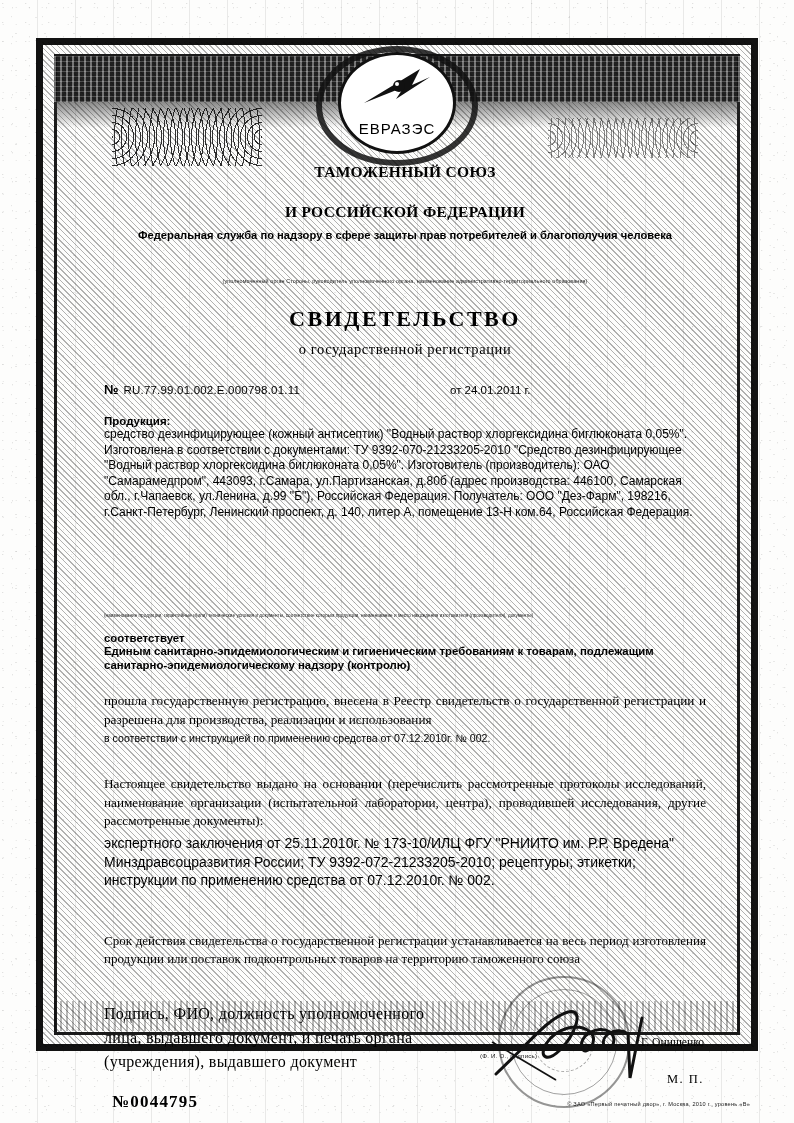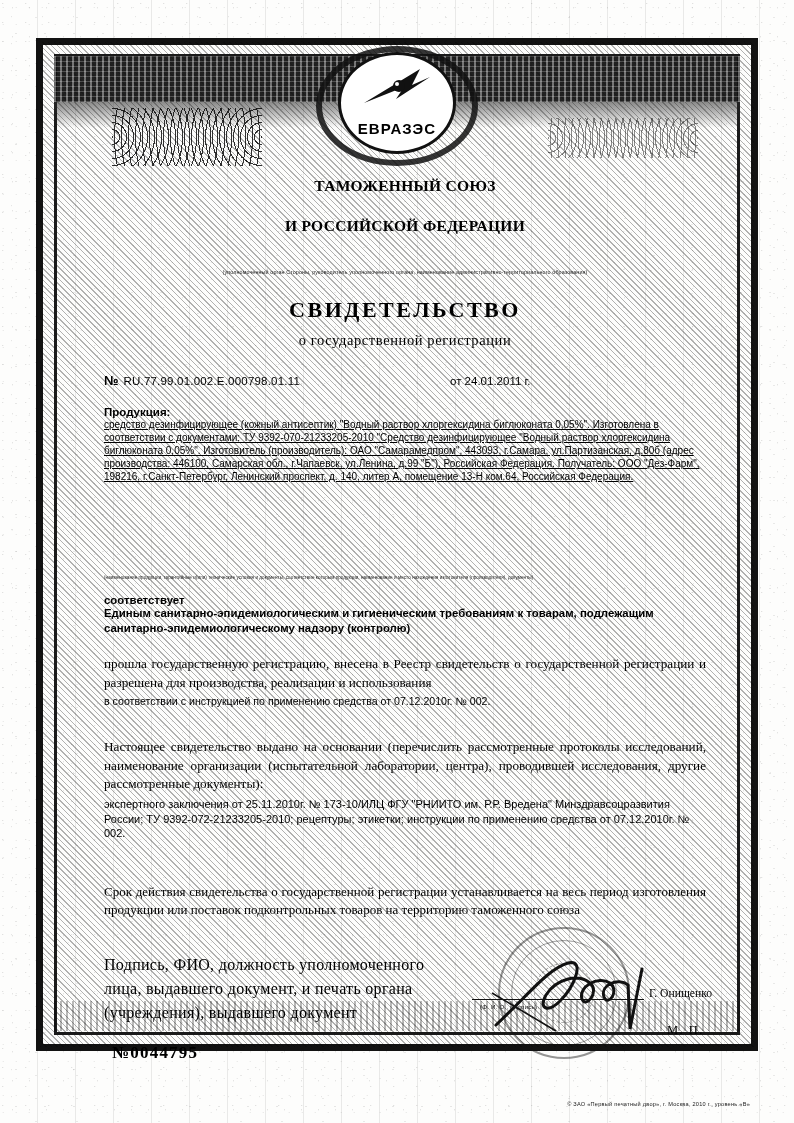--- a/index.html
+++ b/index.html
@@ -91,21 +91,21 @@
     border-radius:50%;
     background:#fff;
     border:3px solid #111;
     display:flex;flex-direction:column;align-items:center;justify-content:flex-end;
     overflow:hidden;
     z-index:5;
   }
   .emblem svg{position:absolute;top:10px;left:50%;transform:translateX(-50%);}
   .emblem .ev-text{
     position:relative;
-    font-weight:bold;font-size:15px;letter-spacing:1px;
+    font-weight:normal;font-size:15px;letter-spacing:1px;
     margin-bottom:14px;
     font-family:"Liberation Sans",sans-serif;
   }
   .emblem-ring{
     position:absolute;left:50%;transform:translateX(-50%);
     top:46px;width:150px;height:108px;border-radius:50%;
     border:6px solid #111;
     opacity:.85;
     z-index:4;
   }
@@ -116,21 +116,21 @@
     left:104px;right:88px;top:160px;
     z-index:6;
   }
 
   h1.title-main{
     font-family:"Liberation Serif", serif;
     font-weight:bold;
     font-size:15.5px;
     line-height:1.28;
     letter-spacing:.3px;
-    margin:16px;
+    margin:2px;
     text-align:center;
   }
   .org-lines{
     margin-top:7px;
     font-size:11.2px;
     line-height:1.38;
     text-align:center;
     font-weight:bold;
   }
   .org-lines .l3{font-weight:normal;}
@@ -169,24 +169,23 @@
   .numrow .no-sign{font-size:13px;font-weight:bold;margin-right:5px;}
   .numrow .reg{letter-spacing:.2px;}
   .numrow .date{margin-left:150px;}
 
   .block-label{
     font-weight:bold;
     font-size:11.5px;
     margin-top:18px;
   }
   .body-text{
-    font-size:10px;
+    font-size:12px;
     line-height:1.30;
     text-align:left;
-    text-decoration:underline;
   }
 
   .caption2{
     font-size:4.6px;
     letter-spacing:.05px;
     color:#1c1c1c;
     margin-top:92px;
     transform:scaleY(1.2);
     white-space:nowrap;
     overflow:hidden;
@@ -217,21 +216,21 @@
   }
 
   .issued-serif{
     font-family:"Liberation Serif", serif;
     font-size:13.2px;
     line-height:1.40;
     text-align:justify;
     margin-top:30px;
   }
   .issued-body{
-    font-size:11px;
+    font-size:14px;
     line-height:1.34;
     margin-top:3px;
   }
 
   .validity{
     font-family:"Liberation Serif", serif;
     font-size:13px;
     line-height:1.40;
     text-align:justify;
     margin-top:42px;
@@ -255,21 +254,21 @@
   }
   .sig-line{
     position:absolute;left:10px;right:68px;top:50px;
     border-bottom:1.6px solid #111;
   }
   .sig-fio{
     position:absolute;left:18px;top:54px;
     font-size:6.2px;letter-spacing:.2px;color:#1a1a1a;
   }
   .sig-name{
-    position:absolute;right:0;top:38px;
+    position:absolute;right:8px;top:38px;
     font-family:"Liberation Serif", serif;
     font-size:11.6px;
   }
   .mp{
     position:absolute;right:8px;top:74px;
     font-family:"Liberation Serif", serif;
     font-size:12.5px;letter-spacing:1.5px;
   }
   .stamp{
     position:absolute;left:36px;top:-22px;
@@ -347,20 +346,21 @@
 
   <div class="content">
 
     <h1 class="title-main">
       <span>ТАМОЖЕННЫЙ СОЮЗ</span><br>
       <br>
       <span>И РОССИЙСКОЙ ФЕДЕРАЦИИ</span>
     </h1>
 
     <div class="org-lines">
+      <div class="l1">Федеральная служба по надзору в сфере защиты прав потребителей и благополучия человека</div>
     </div>
 
     <div class="caption">(уполномоченный орган Стороны, руководитель уполномоченного органа, наименование административно-территориального образования)</div>
 
     <div class="cert-title">СВИДЕТЕЛЬСТВО</div>
     <div class="cert-sub">о государственной регистрации</div>
 
     <div class="numrow">
       <span class="no-sign">№</span>
       <span class="reg">RU.77.99.01.002.Е.000798.01.11</span>

